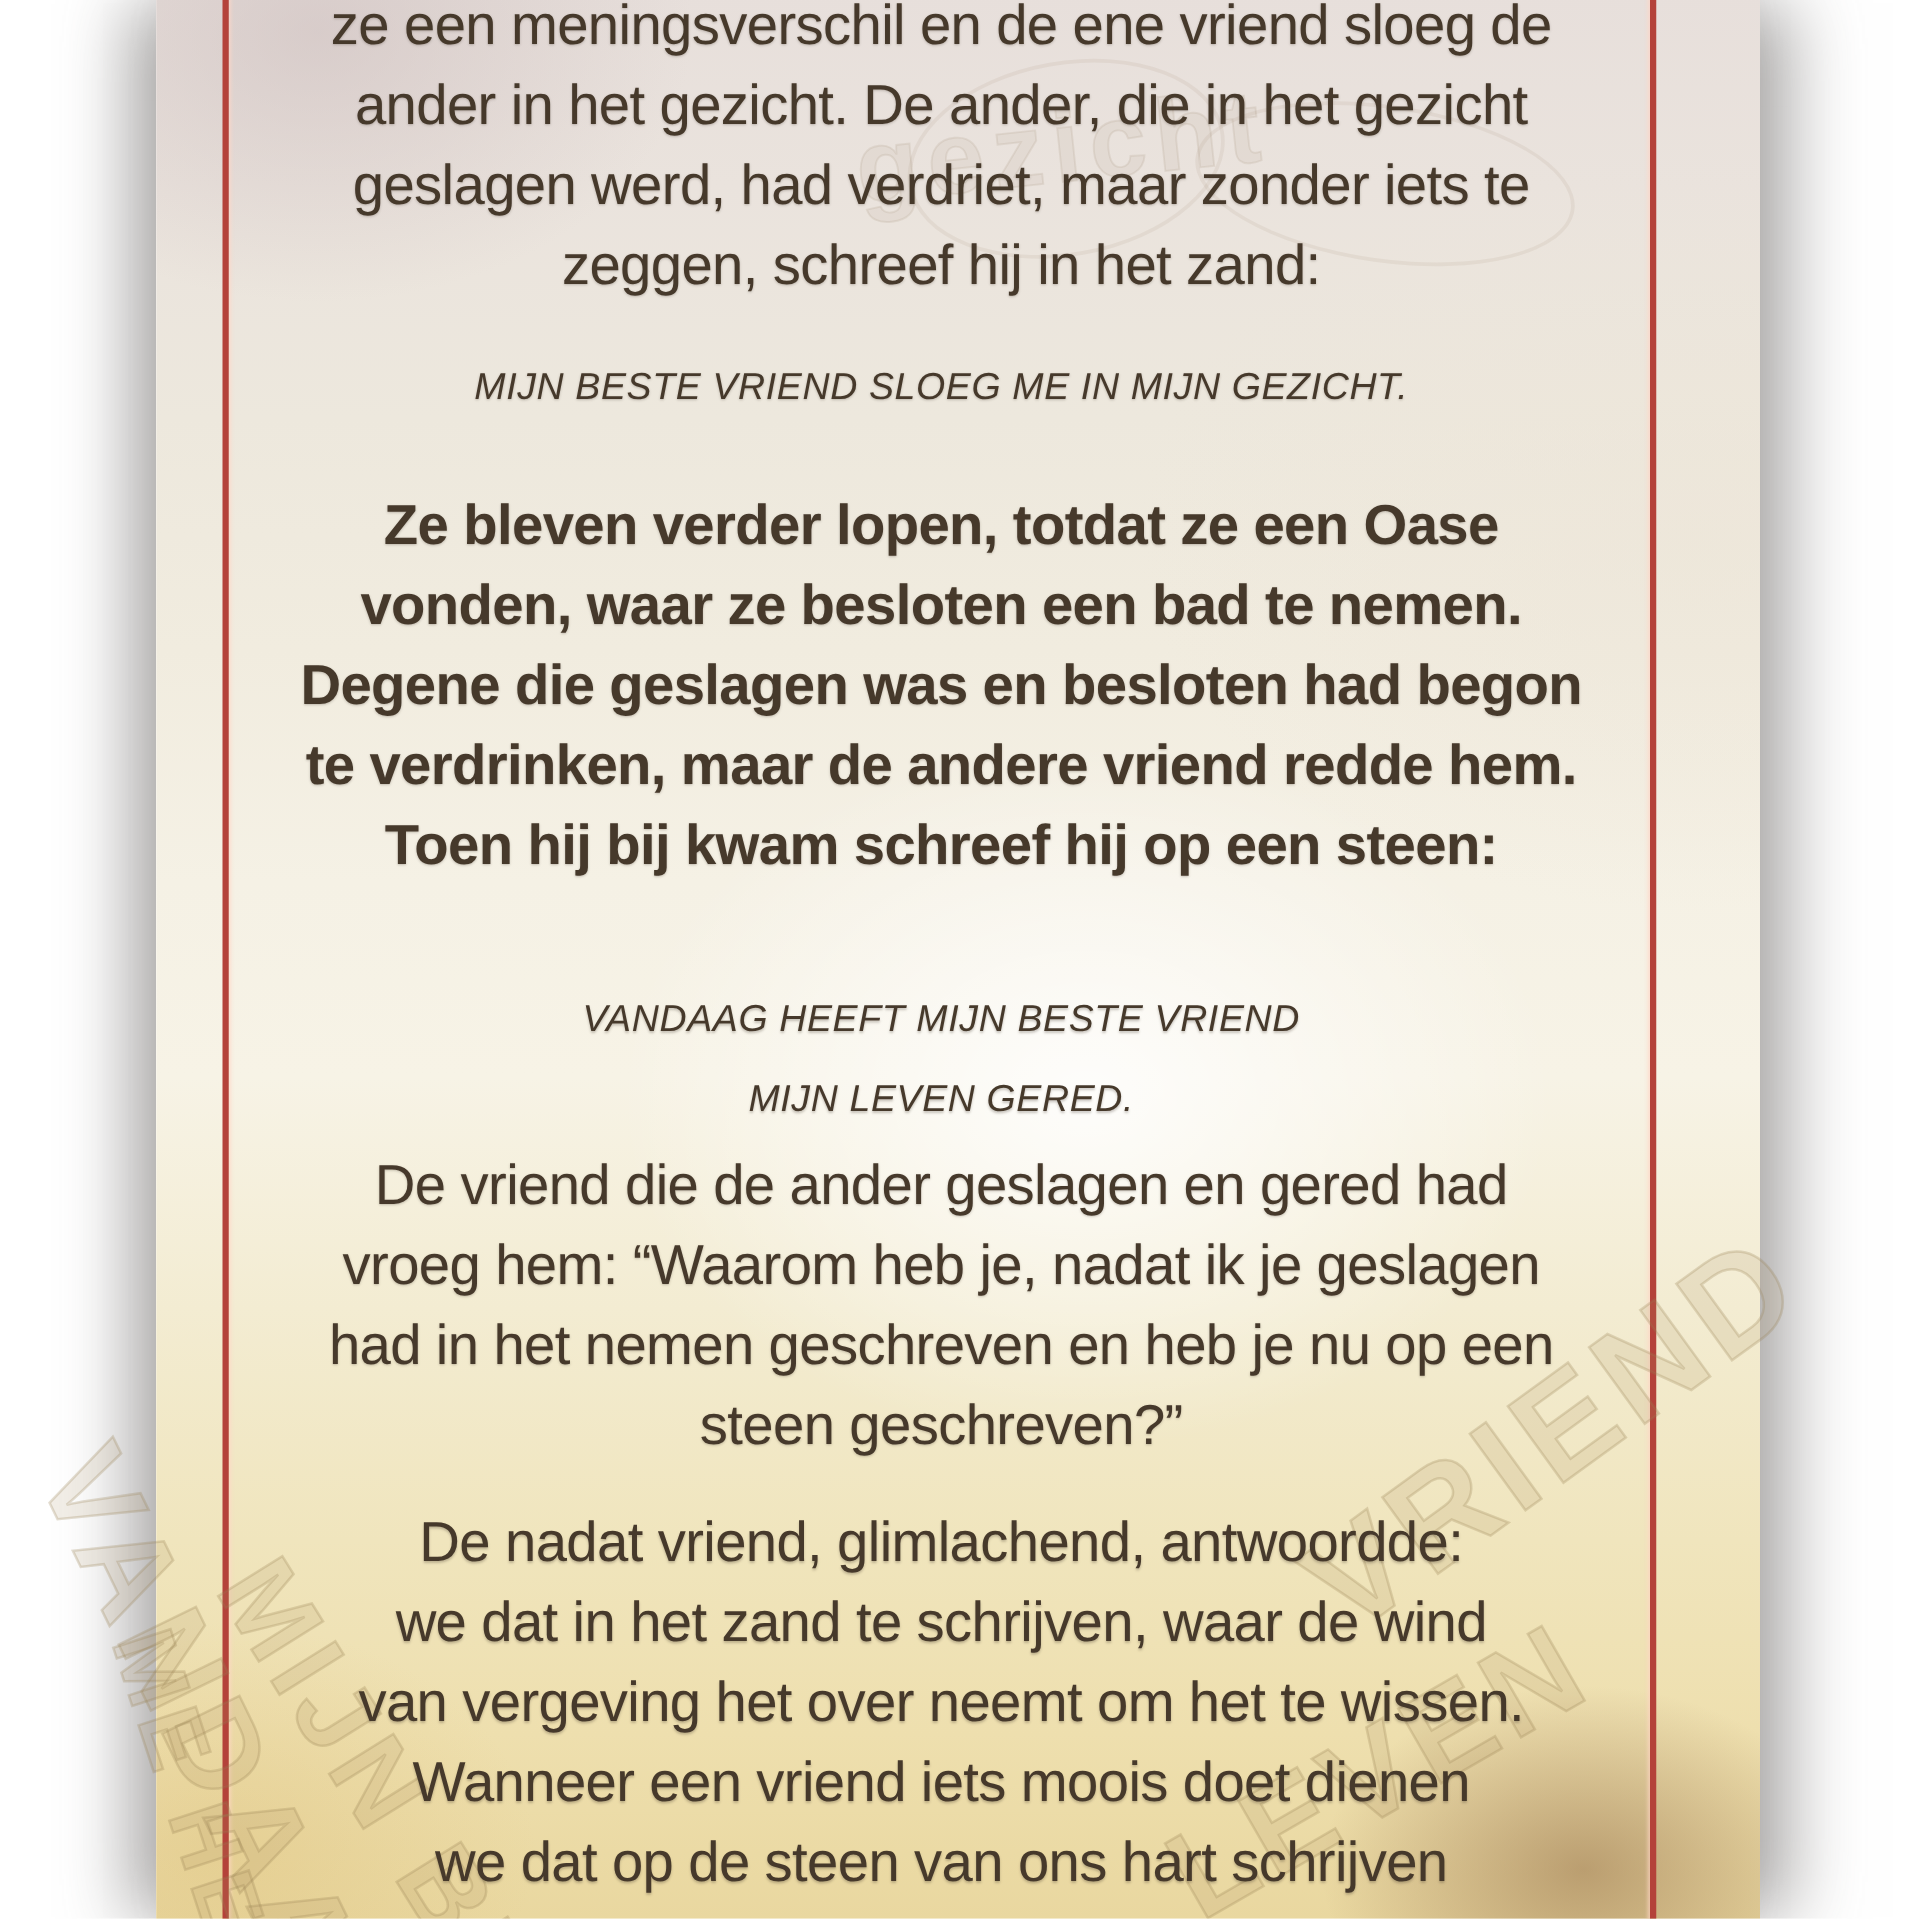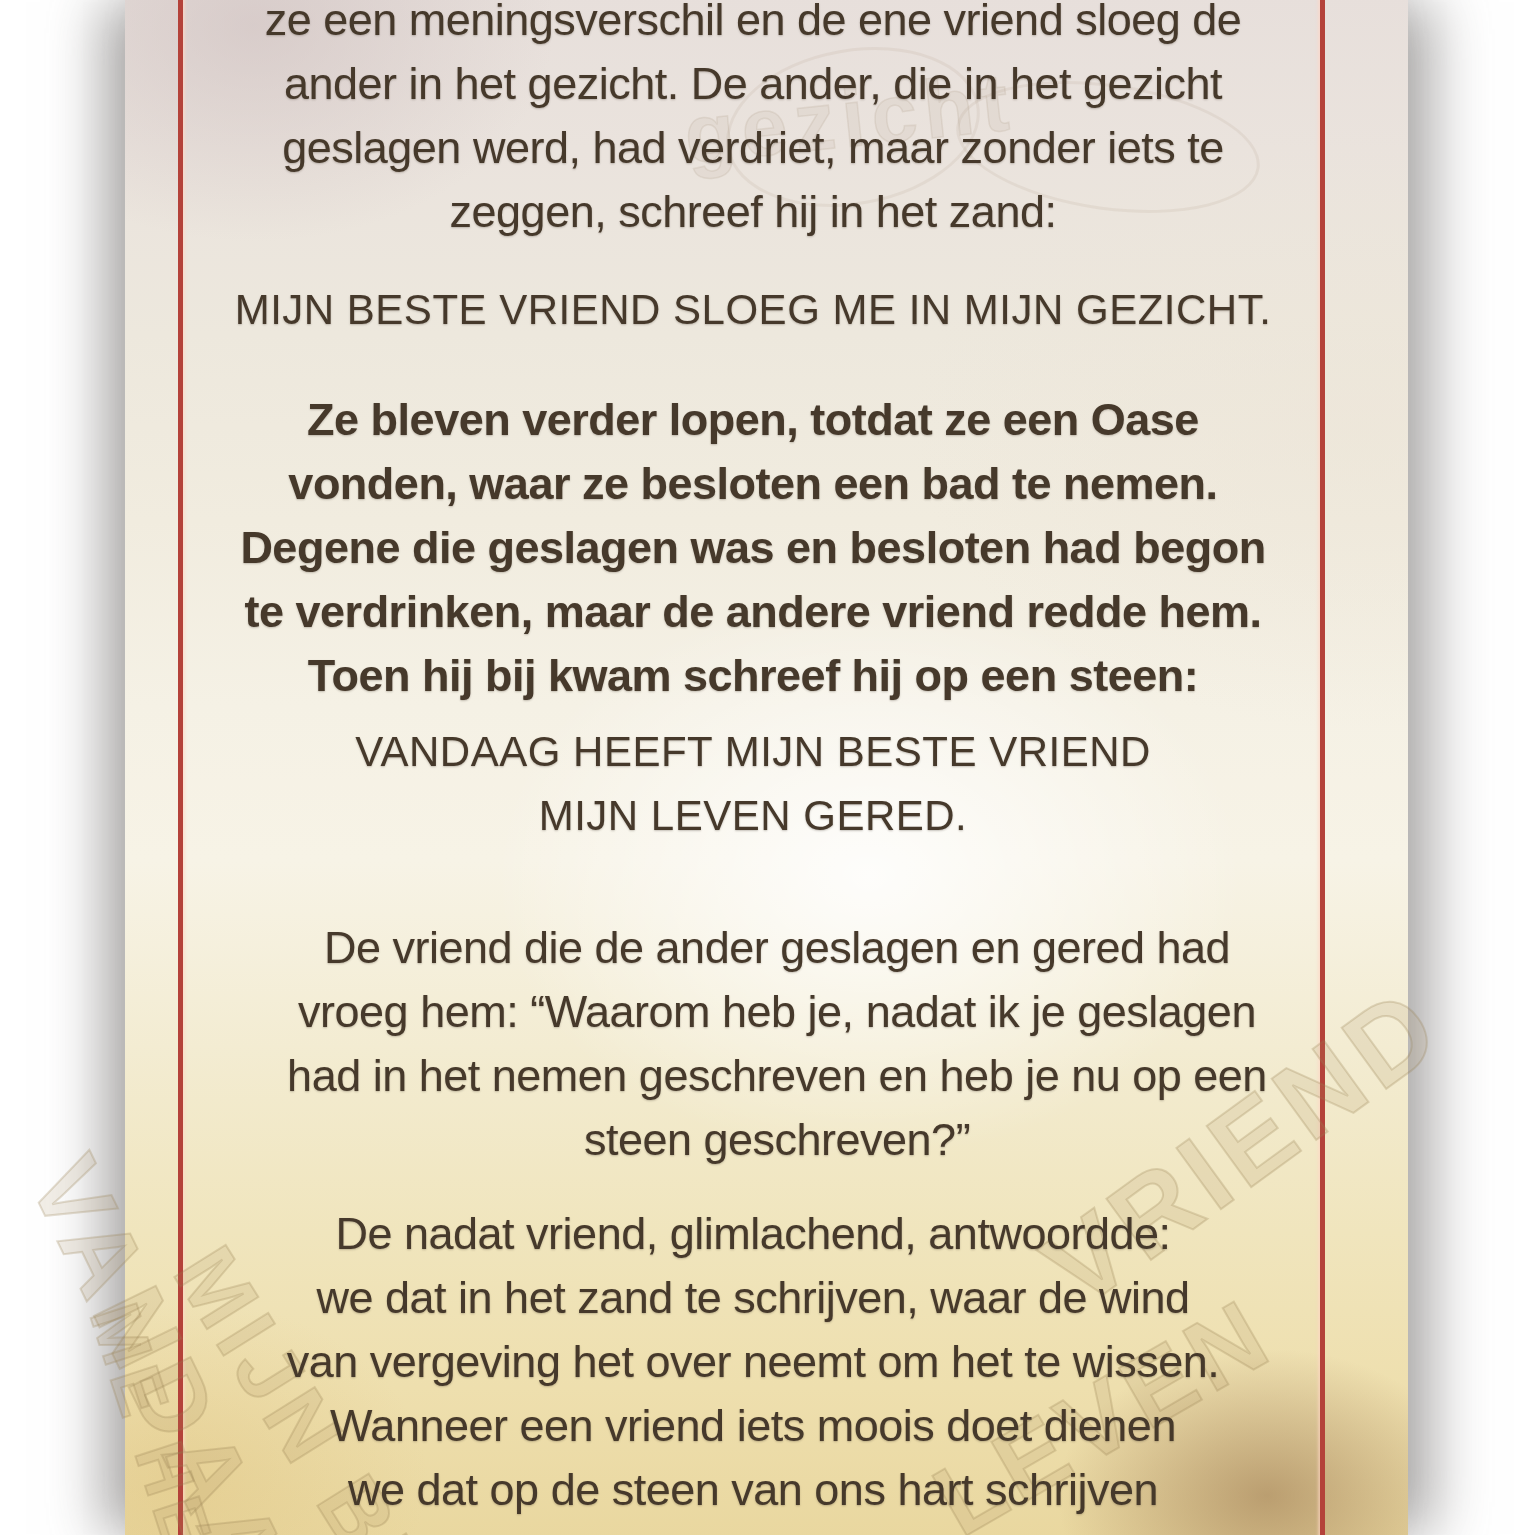--- a/index.html
+++ b/index.html
@@ -72,28 +72,29 @@
     position:absolute;
     left:0;width:100%;
     text-align:center;
     color:var(--text,#46392b);
     font-size:45px;
     line-height:64px;
     letter-spacing:-0.5px;
     text-shadow:0 1px 2px rgba(62,50,38,.28);
   }
   .para.caps{
-    font-size:42px;
+    font-size:30px;
     letter-spacing:0.5px;
+    font-style:italic;
   }
   .p-1{top:-12px;}
   .p-2{top:278px;}
   .p-3{top:388px;font-weight:bold;}
-  .p-4{top:720px;}
-  .p-5{top:916px;padding-left:24px;}
+  .p-4{top:784px;}
+  .p-5{top:916px;}
   .p-6{top:1202px;}
   .line{white-space:nowrap;}
 </style>
 </head>
 <body>
 
 <div class="stage">
   <div class="card">
 
     <div class="red-frame"></div>

